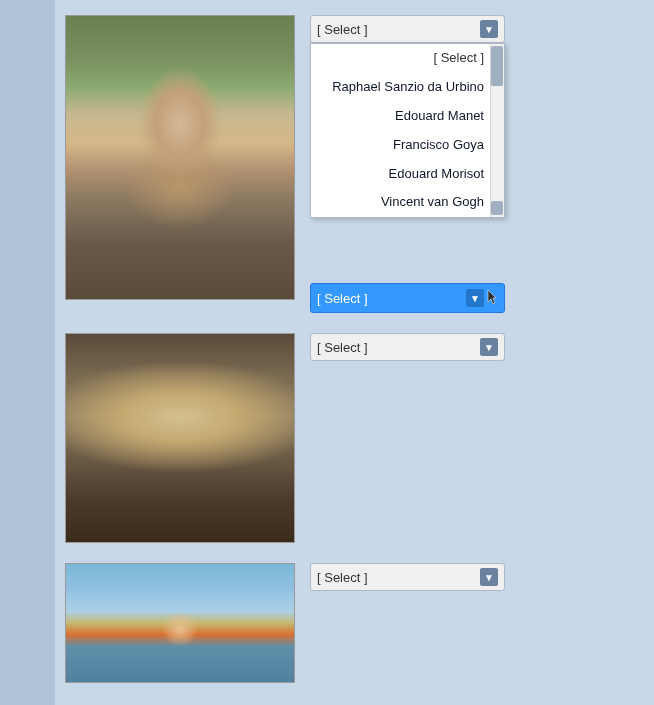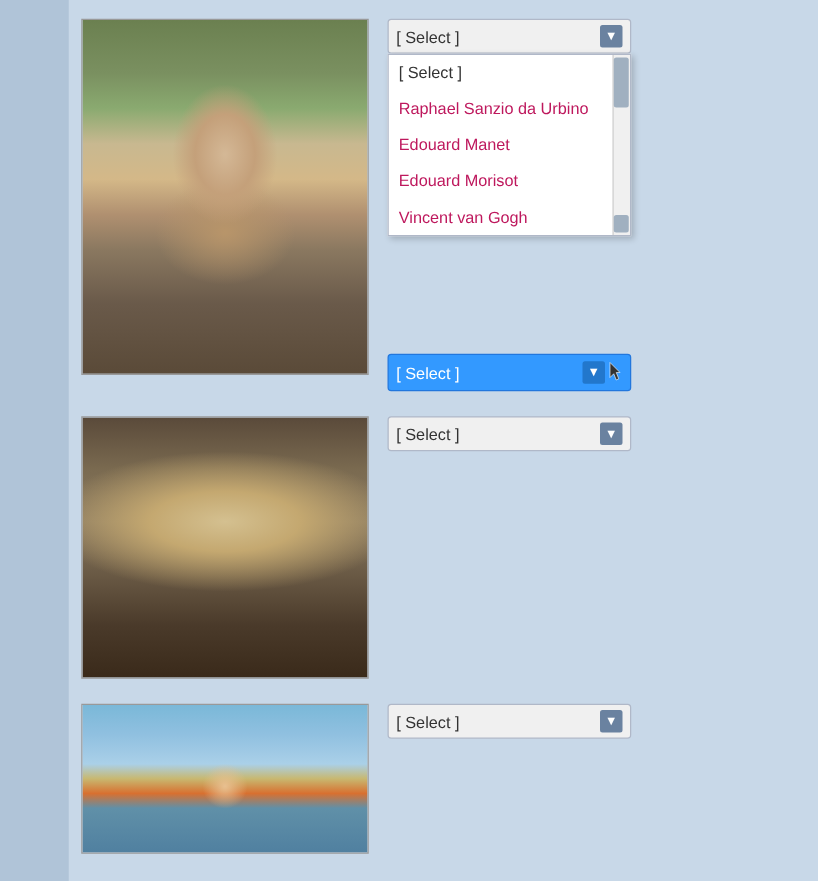--- a/index.html
+++ b/index.html
@@ -28,20 +28,21 @@
       flex: 1;
       padding: 15px 10px;
       position: relative;
     }
 
     .artwork-row {
       display: flex;
       align-items: flex-start;
       margin-bottom: 20px;
       position: relative;
+      text-align: right;
     }
 
     .artwork-image {
       width: 230px;
       height: 285px;
       background: #888;
       border: 1px solid #999;
       flex-shrink: 0;
       overflow: hidden;
     }
@@ -161,21 +162,21 @@
       bottom: 2px;
       width: 12px;
       height: 14px;
       background: #a0b0c0;
       border-radius: 2px;
     }
 
     .dropdown-item {
       padding: 6px 8px;
       cursor: pointer;
-      color: #be185d;
+      color: #0f172a;
       padding-right: 20px;
       font-size: 13px;
       line-height: 1.3;
     }
 
     .dropdown-item.placeholder {
       color: #333;
     }
 
     
@@ -233,20 +234,23 @@
           <div class="dropdown-item placeholder">
             <span>[ Select ]</span>
           </div>
           <div class="dropdown-item">
             <span>Raphael Sanzio da Urbino</span>
           </div>
           <div class="dropdown-item">
             <span>Edouard Manet</span>
           </div>
           <div class="dropdown-item">
+            <span>Francisco Goya</span>
+          </div>
+          <div class="dropdown-item">
             <span>Edouard Morisot</span>
           </div>
           <div class="dropdown-item">
             <span>Vincent van Gogh</span>
           </div>
 
           <div class="scrollbar-track">
             <div class="scrollbar-thumb"></div>
             <div class="scrollbar-thumb2"></div>
           </div>

